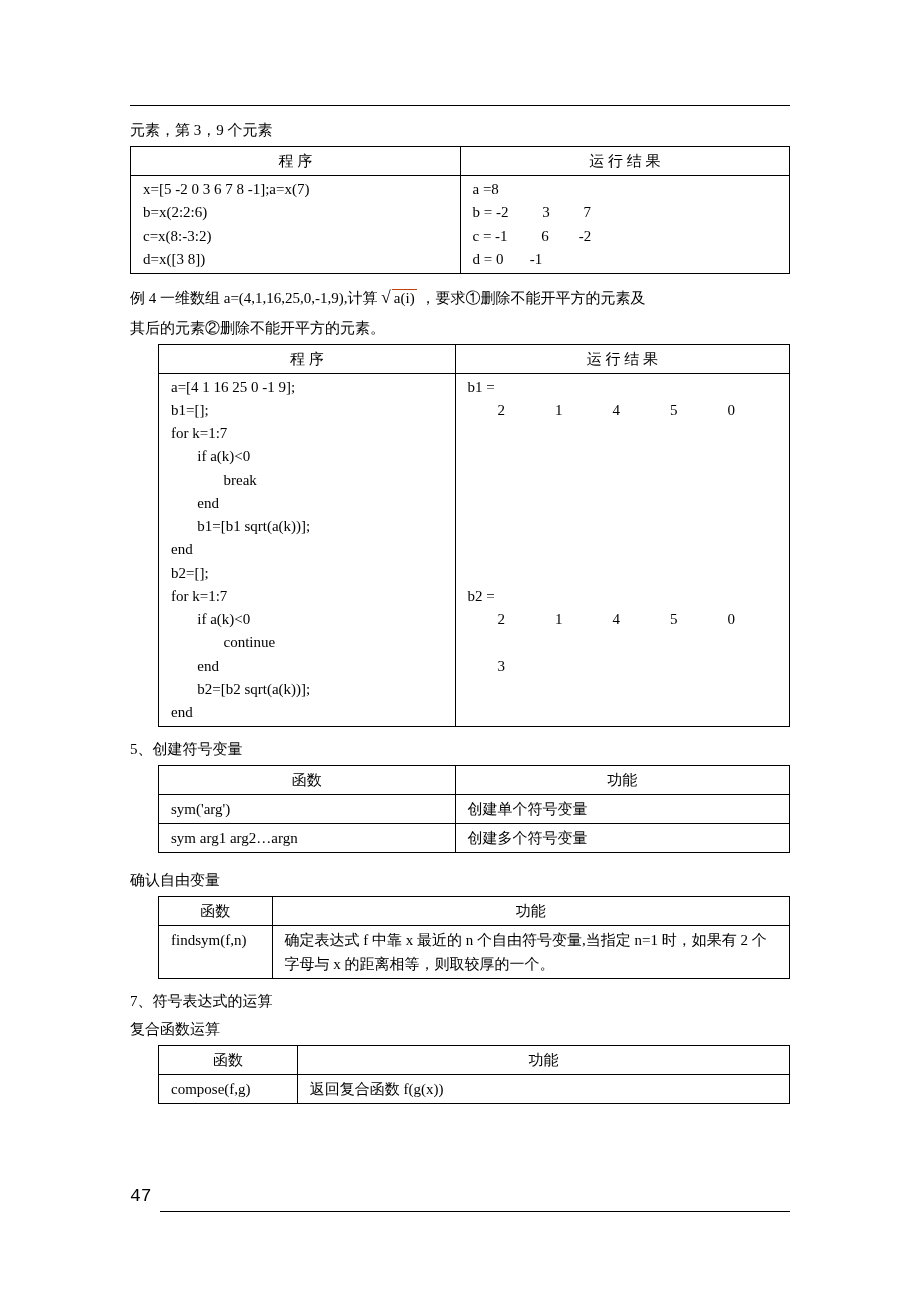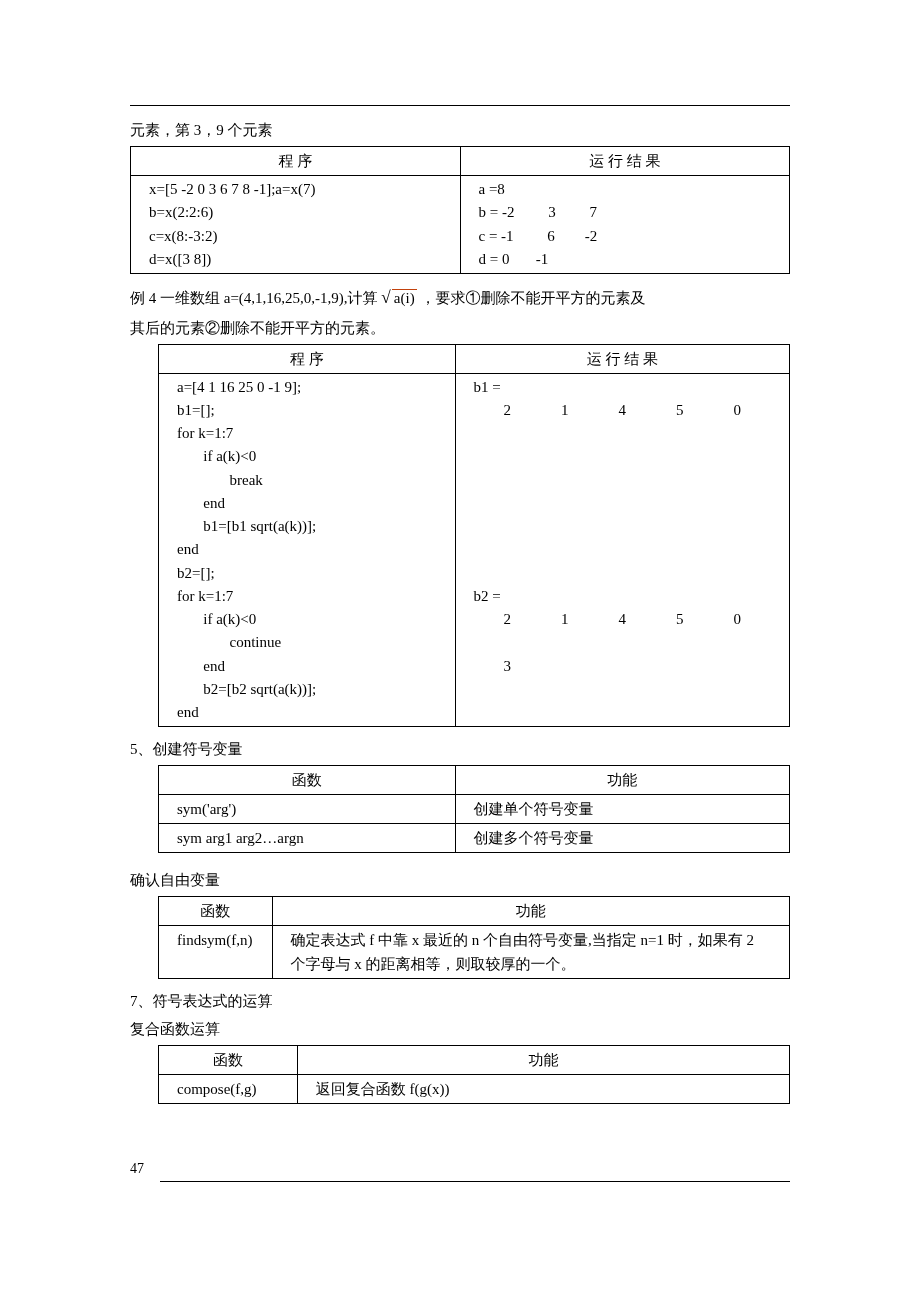--- a/index.html
+++ b/index.html
@@ -19,21 +19,21 @@
     }
     p { margin: 4px 0; }
     table {
       border-collapse: collapse;
       width: 100%;
       margin: 4px 0 10px 0;
       font-size: 15px;
     }
     td, th {
       border: 1px solid #000;
-      padding: 2px 18px;
+      padding: 2px 12px;
       vertical-align: top;
       text-align: left;
     }
     .center-h { text-align: center; }
     .code-cell {
       font-family: "Times New Roman", serif;
       white-space: pre;
       line-height: 1.55;
     }
     .result-cell {
@@ -42,22 +42,23 @@
       line-height: 1.55;
     }
     .indent { padding-left: 28px; }
     .sqrt { white-space: nowrap; }
     .sqrt .radic { font-size: 1.15em; margin-right: 1px; }
     .sqrt .radicand {
       border-top: 1px solid #c2410c;
       padding: 0 2px;
     }
     .footer {
-      margin-top: 54px;
-      font-size: 14px;
+      margin-top: 78px;
+      font-size: 18px;
+      font-family: Liberation Mono, monospace;
     }
     .footer-line {
       border-top: 1px solid #000;
       margin-left: 30px;
     }
     .num-row {
       display: flex;
       gap: 50px;
       padding-left: 30px;
     }

